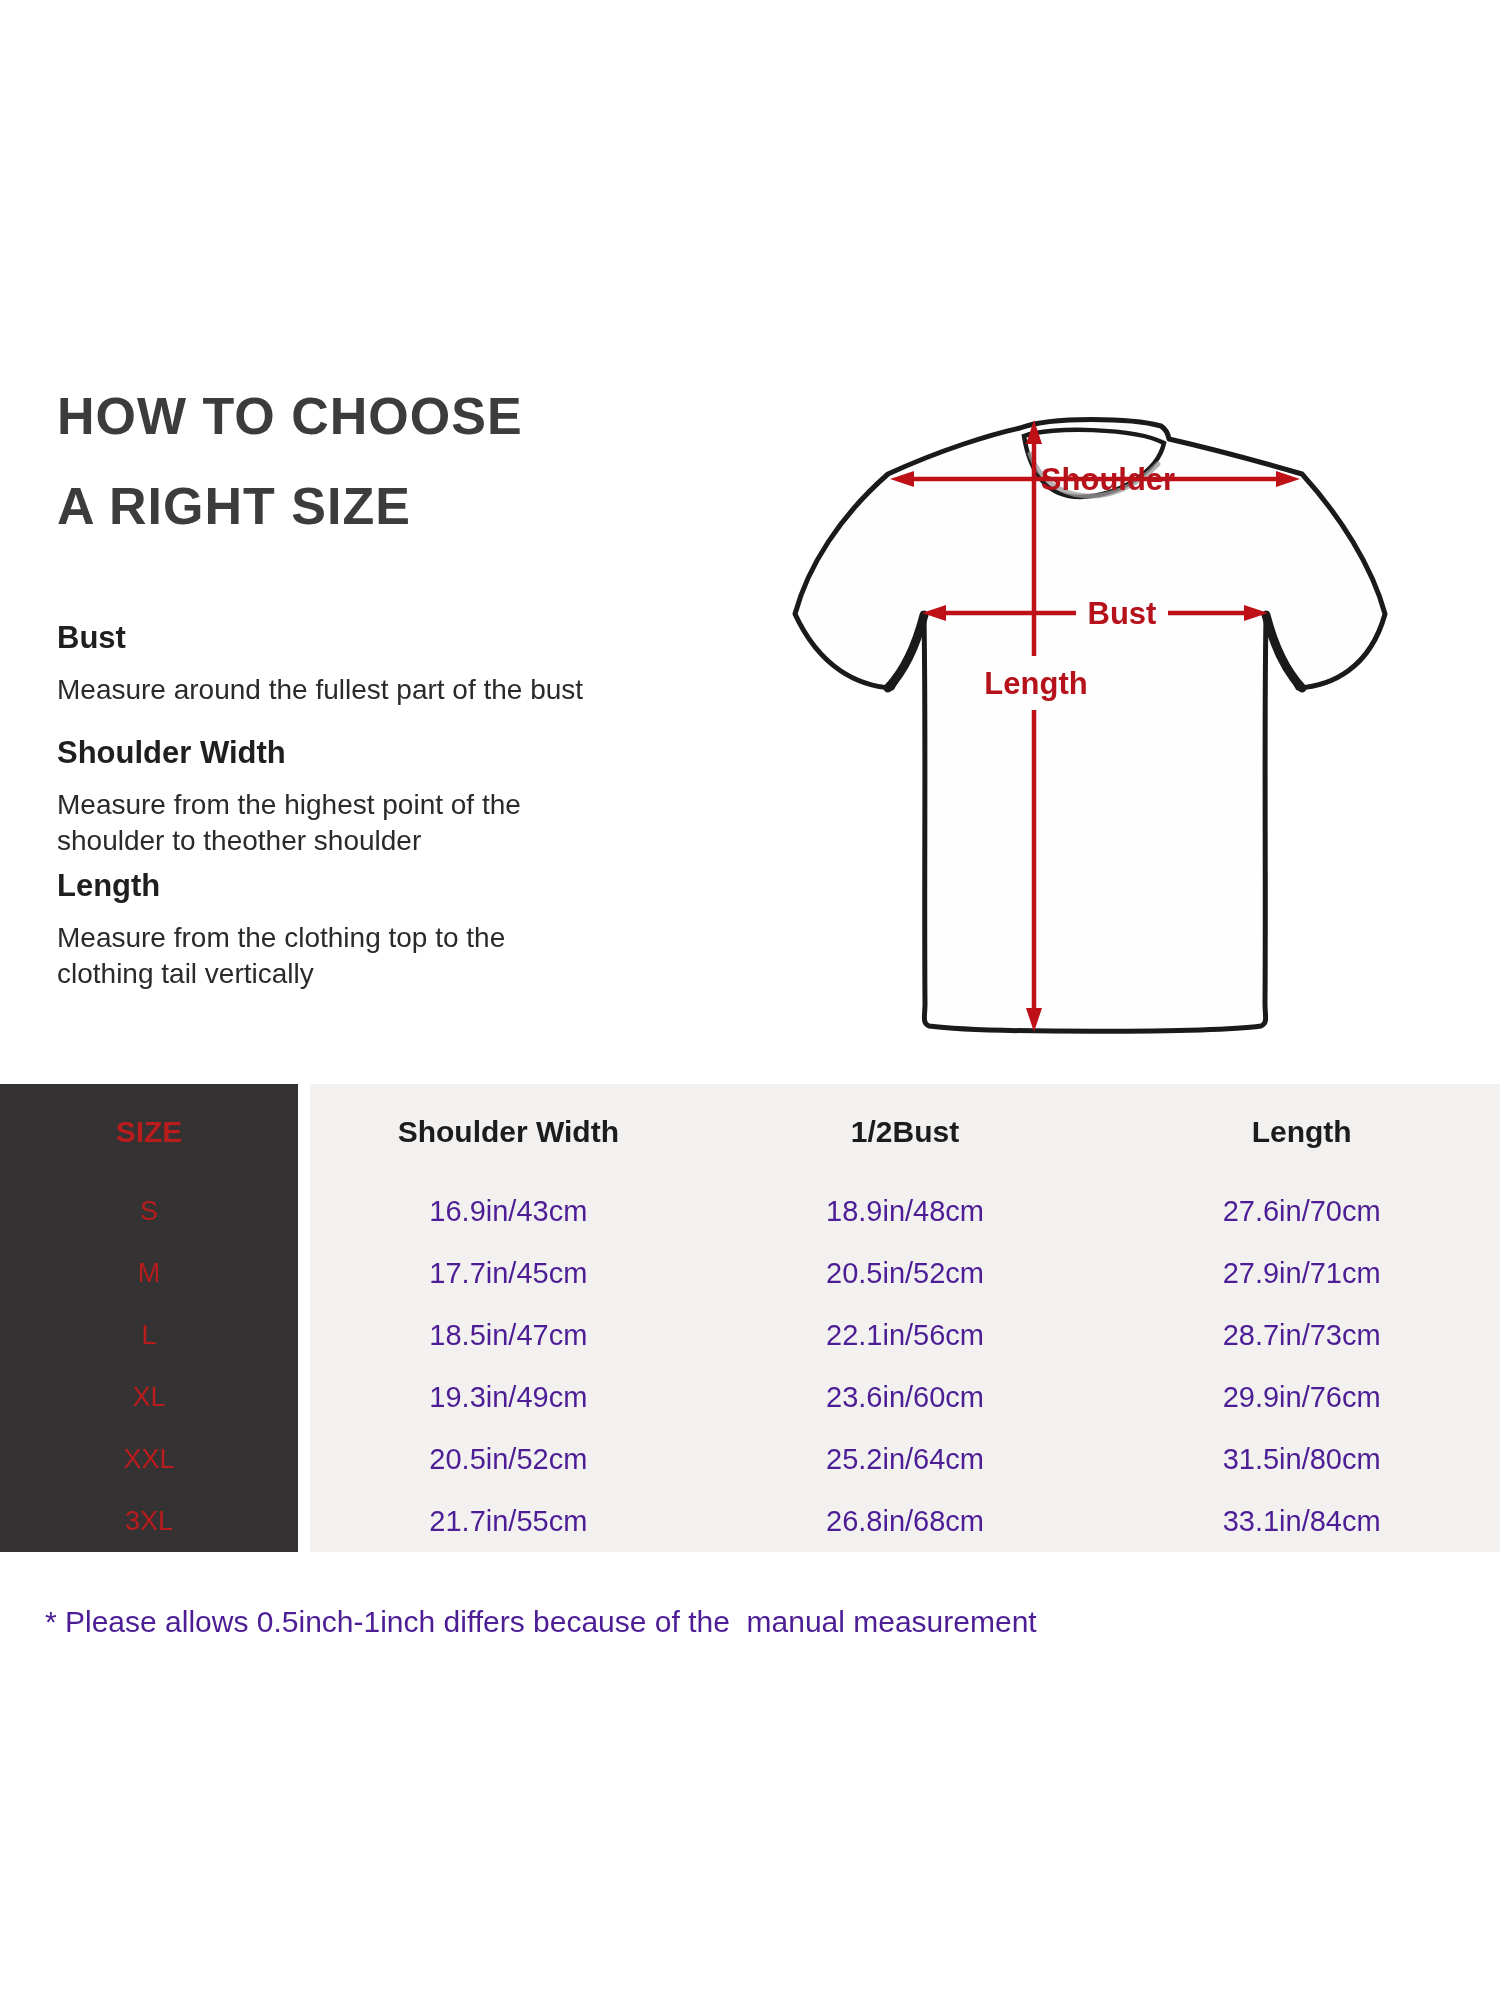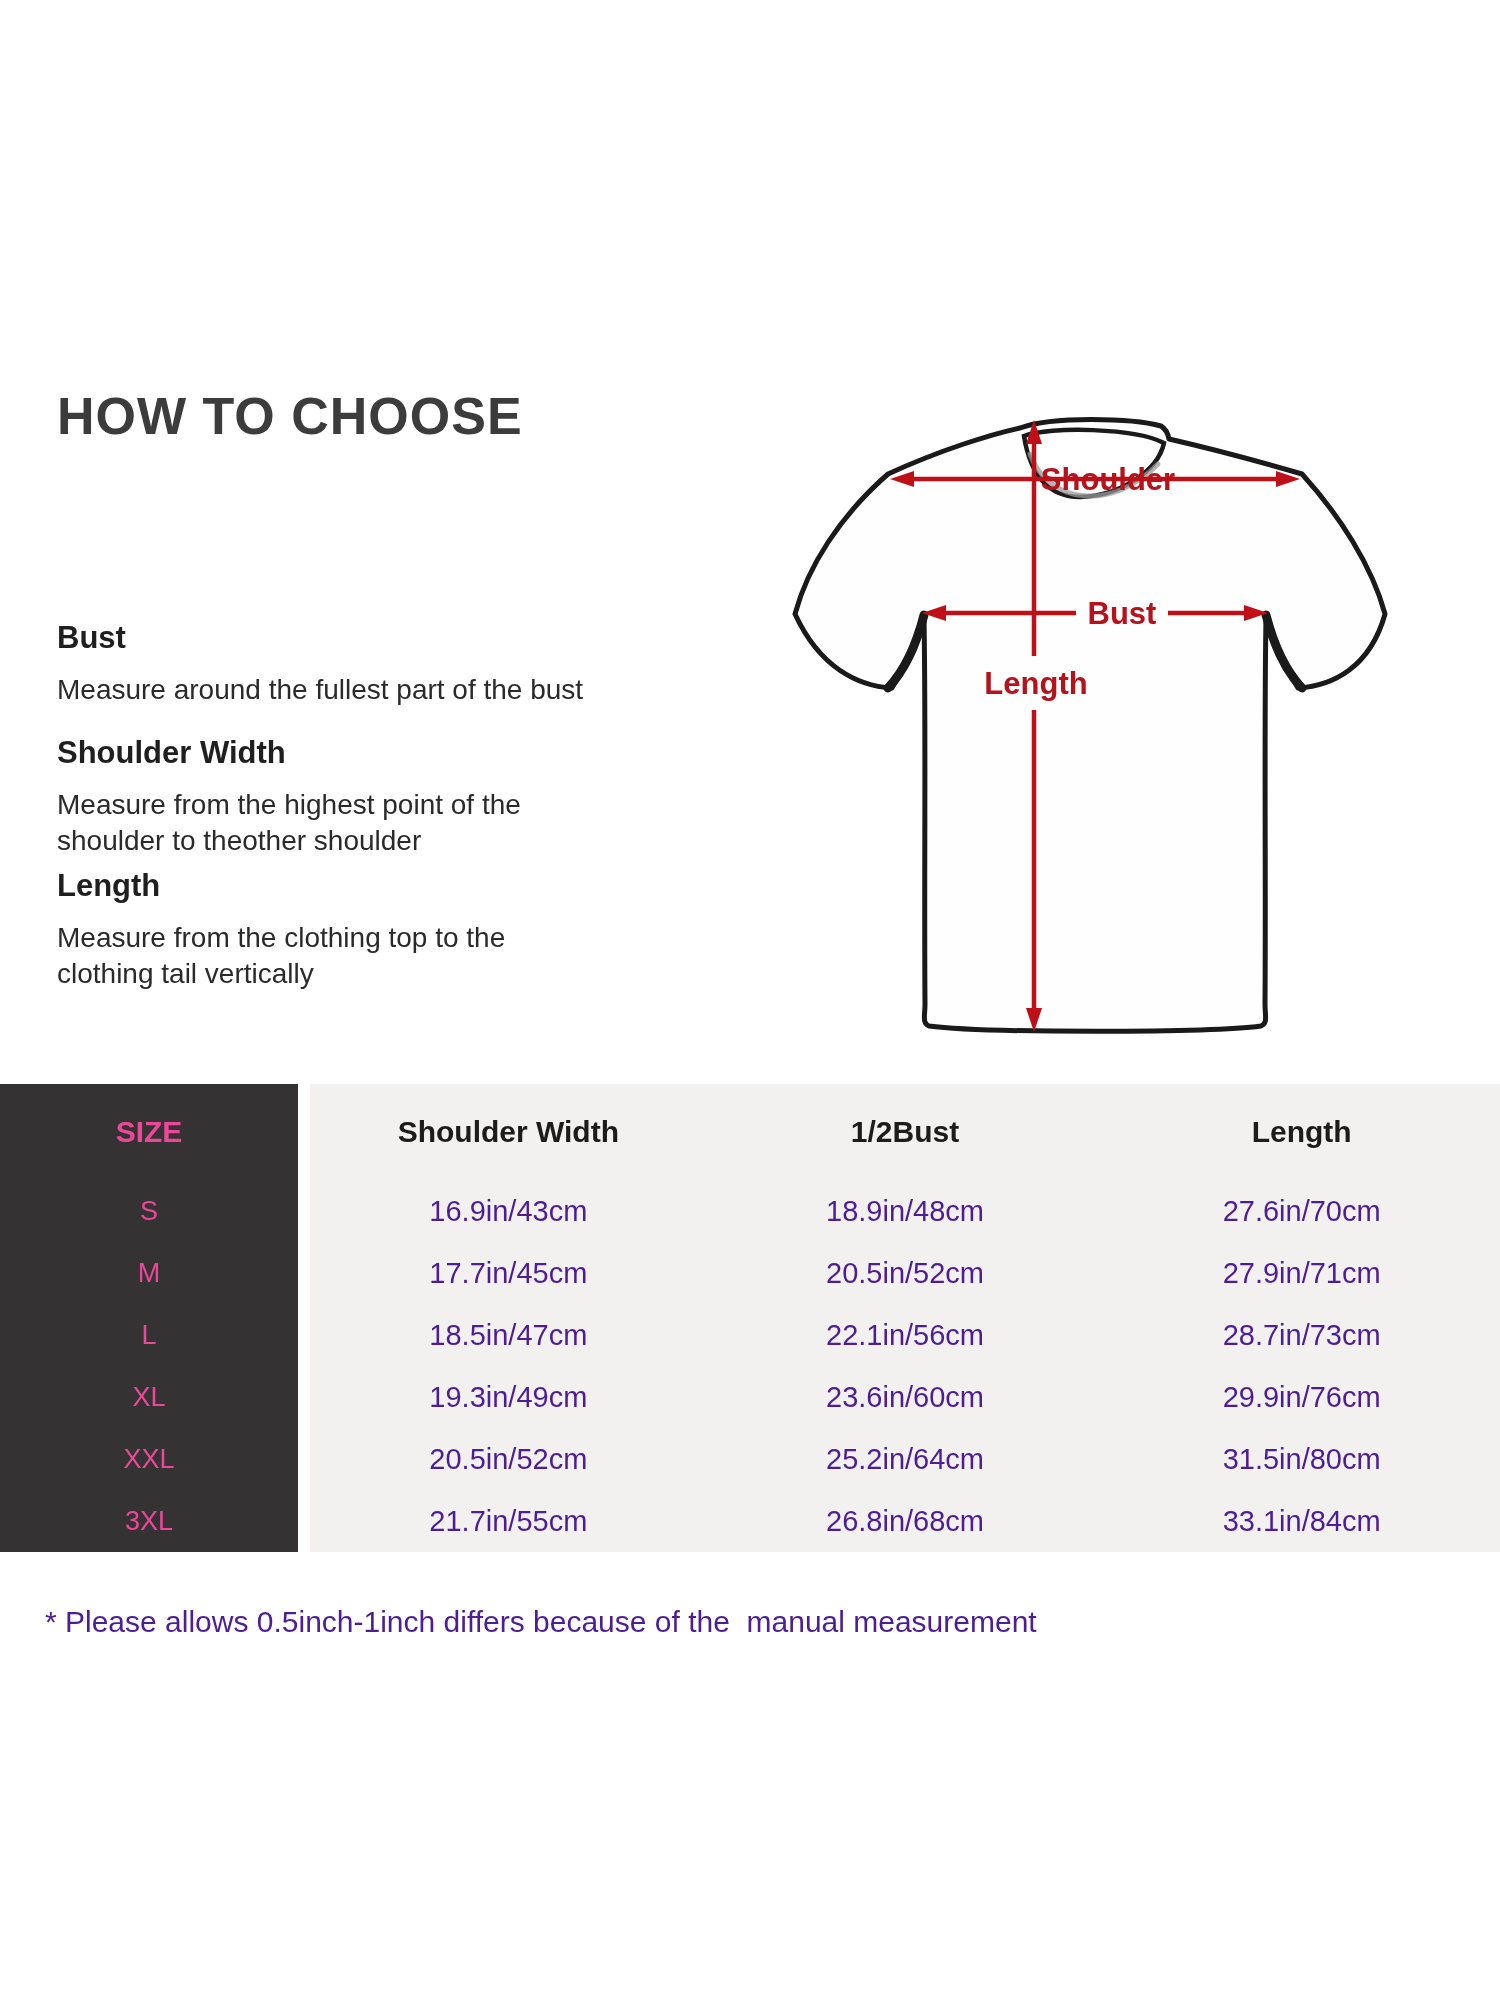--- a/index.html
+++ b/index.html
@@ -25,37 +25,38 @@
   .tshirt-wrap svg{display:block;width:640px;height:740px;}
   .meas-label{font-family:"Liberation Sans","DejaVu Sans",sans-serif;font-size:31px;font-weight:700;}
   
   .size-table{position:absolute;left:0;top:1084px;width:1500px;height:468px;}
   .col-dark{position:absolute;left:0;top:0;width:298px;height:468px;background:#343232;}
   .col-light{position:absolute;left:310px;top:0;width:1190px;height:468px;background:#f2f1f0;}
   .tbl{position:absolute;left:0;top:0;width:1500px;height:468px;display:flex;flex-direction:column;}
   .trow{display:flex;height:62px;align-items:center;}
   .trow.thead{height:96px;}
   .c-size{width:298px;display:flex;align-items:center;justify-content:center;
-          color:#ec4899;font-size:27px;font-weight:400;}
+          color:#b91c1c;font-size:27px;font-weight:400;}
   .thead .c-size{font-size:30px;font-weight:700;}
   .c-gap{width:12px;}
   .c-val{flex:1;display:flex;align-items:center;justify-content:center;
          font-size:29px;color:#4c1d95;font-weight:400;}
   .thead .c-val{font-size:30px;font-weight:700;color:#1c1c1c;}
   
   .footnote{
     position:absolute;left:45px;top:1605px;font-size:30px;color:#4c1d95;
     white-space:pre-wrap;
   }
 </style>
 </head>
 <body>
 
 <div class="page-title">
   <div>HOW TO CHOOSE</div>
+  <div>A RIGHT SIZE</div>
 </div>
 
 <div class="instruction" id="sec-bust">
   <div class="h">Bust</div>
   <div class="d" style="width:560px;">Measure around the fullest part of the bust</div>
 </div>
 
 <div class="instruction" id="sec-shoulder">
   <div class="h">Shoulder Width</div>
   <div class="d" style="width:470px;">Measure from the highest point of the shoulder to theother shoulder</div>

